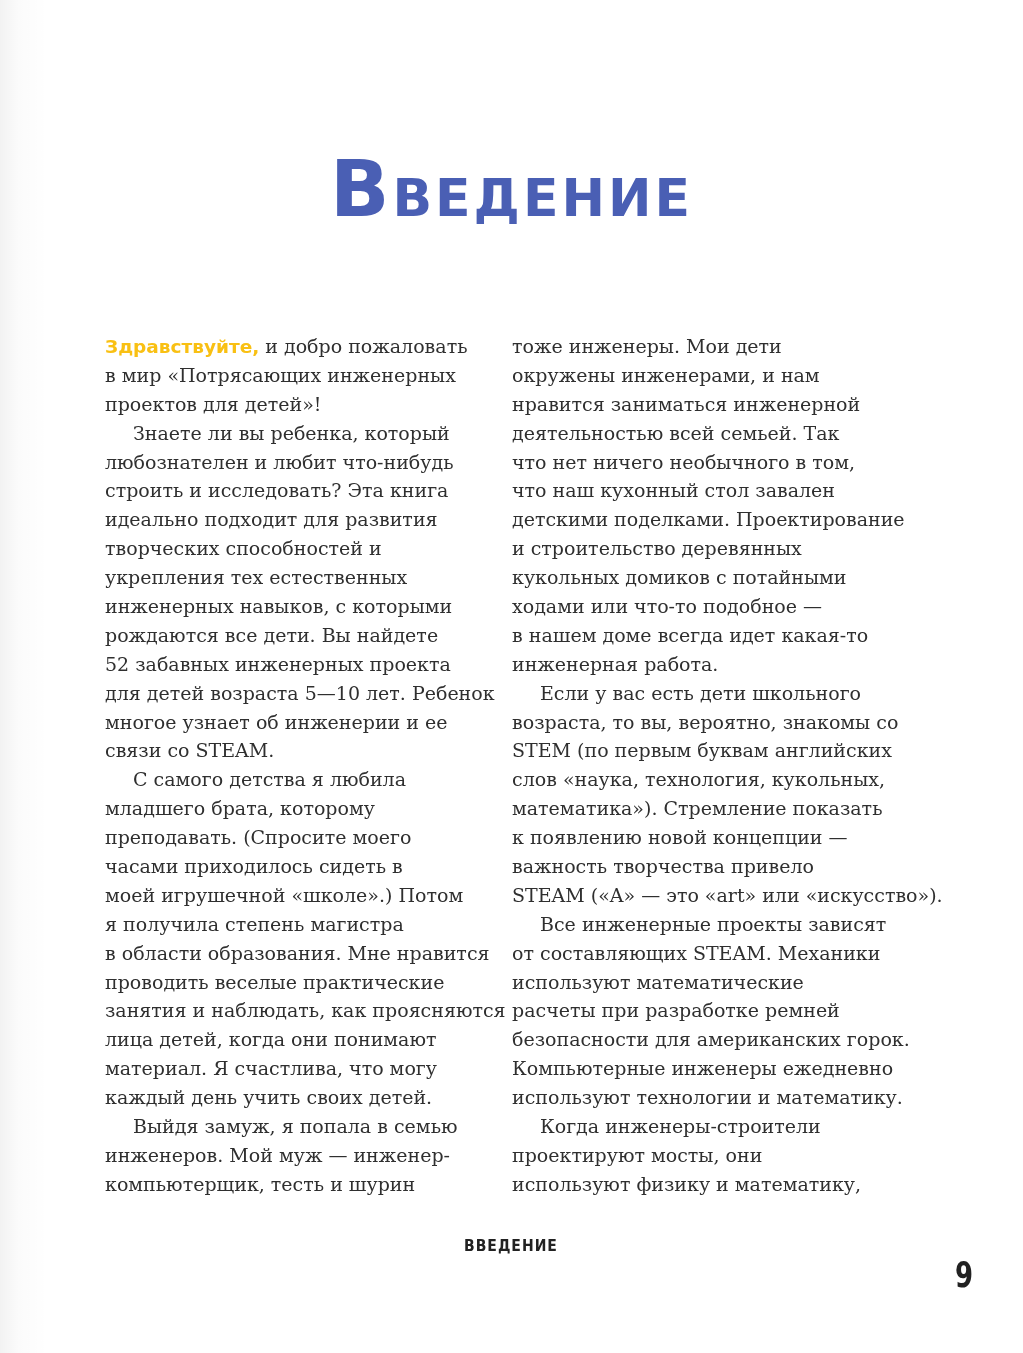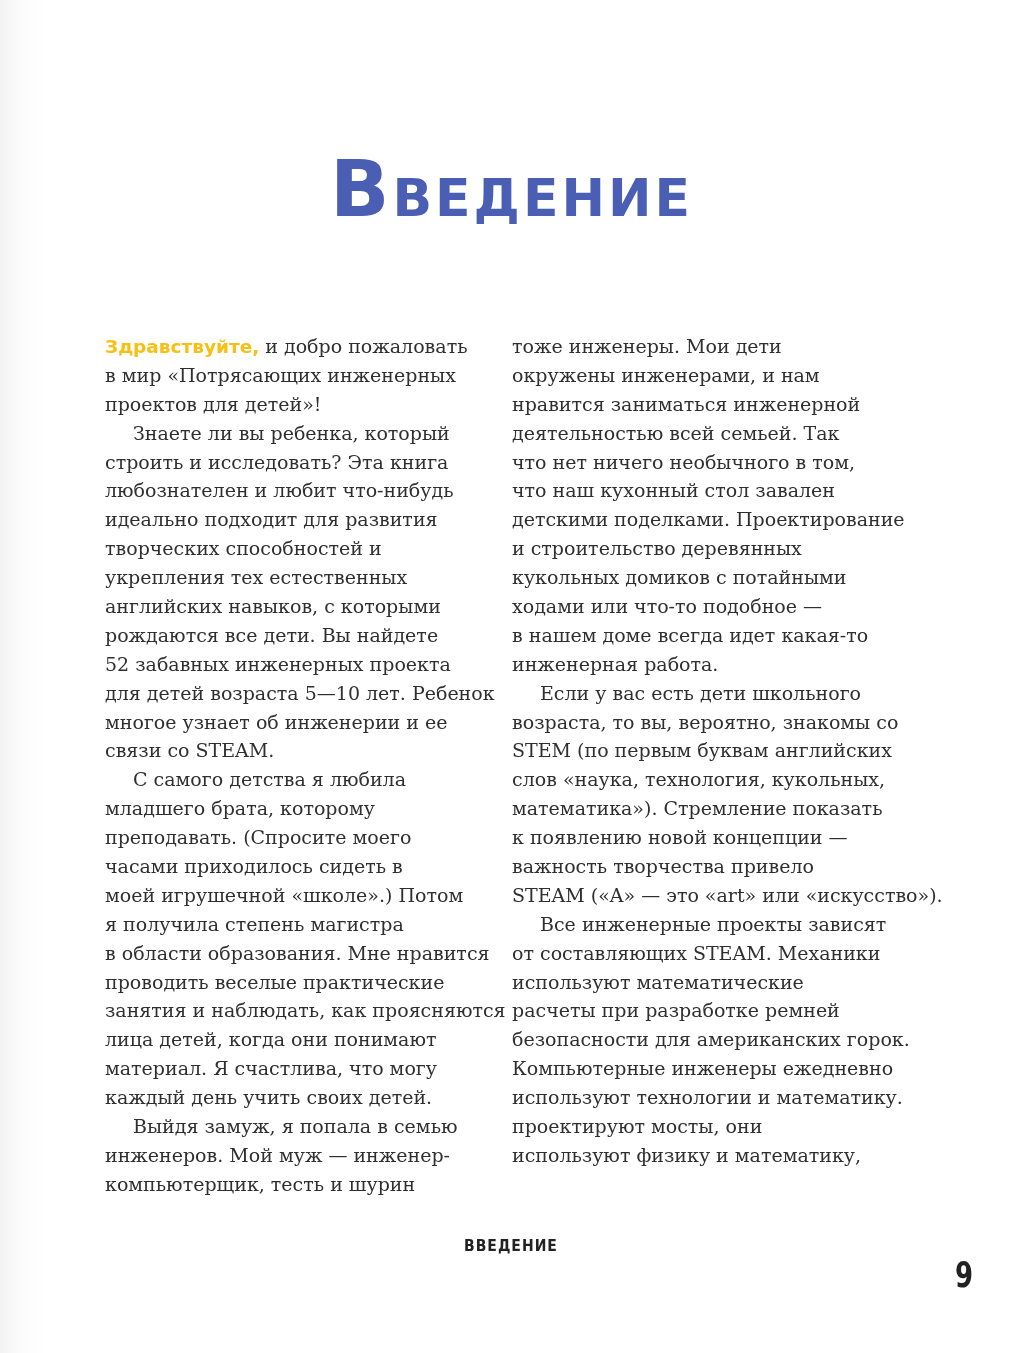--- a/index.html
+++ b/index.html
@@ -94,26 +94,26 @@
 <div class="page" style="--title-color: #4a5fb4; --highlight-color: #f9c013; --body-color: #2f2f2f;">
   <div class="edge-shadow"></div>
 
   <h1 class="title"><span class="title-first">В</span><span class="title-rest">ВЕДЕНИЕ</span></h1>
 
   <div class="col col-left" id="col-left">
       <div class="line"><span class="lead-word">Здравствуйте,</span> и добро пожаловать</div>
       <div class="line">в мир «Потрясающих инженерных</div>
       <div class="line">проектов для детей»!</div>
       <div class="line indent">Знаете ли вы ребенка, который</div>
+      <div class="line">любознателен и любит что-нибудь</div>
       <div class="line">строить и исследовать? Эта книга</div>
-      <div class="line">любознателен и любит что-нибудь</div>
       <div class="line">идеально подходит для развития</div>
       <div class="line">творческих способностей и</div>
       <div class="line">укрепления тех естественных</div>
-      <div class="line">английских навыков, с которыми</div>
+      <div class="line">инженерных навыков, с которыми</div>
       <div class="line">рождаются все дети. Вы найдете</div>
       <div class="line">52 забавных инженерных проекта</div>
       <div class="line">для детей возраста 5—10 лет. Ребенок</div>
       <div class="line">многое узнает об инженерии и ее</div>
       <div class="line">связи со STEAM.</div>
       <div class="line indent">С самого детства я любила</div>
       <div class="line">младшего брата, которому</div>
       <div class="line">преподавать. (Спросите моего</div>
       <div class="line">часами приходилось сидеть в</div>
       <div class="line">моей игрушечной «школе».) Потом</div>
@@ -149,19 +149,20 @@
       <div class="line">к появлению новой концепции —</div>
       <div class="line">важность творчества привело</div>
       <div class="line">STEAM («A» — это «art» или «искусство»).</div>
       <div class="line indent">Все инженерные проекты зависят</div>
       <div class="line">от составляющих STEAM. Механики</div>
       <div class="line">используют математические</div>
       <div class="line">расчеты при разработке ремней</div>
       <div class="line">безопасности для американских горок.</div>
       <div class="line">Компьютерные инженеры ежедневно</div>
       <div class="line">используют технологии и математику.</div>
+      <div class="line indent">Когда инженеры-строители</div>
       <div class="line">проектируют мосты, они</div>
       <div class="line">используют физику и математику,</div>
     </div>
 
   <div class="footer-label">ВВЕДЕНИЕ</div>
   <div class="page-number">9</div>
 </div>
 
 </body></html>

